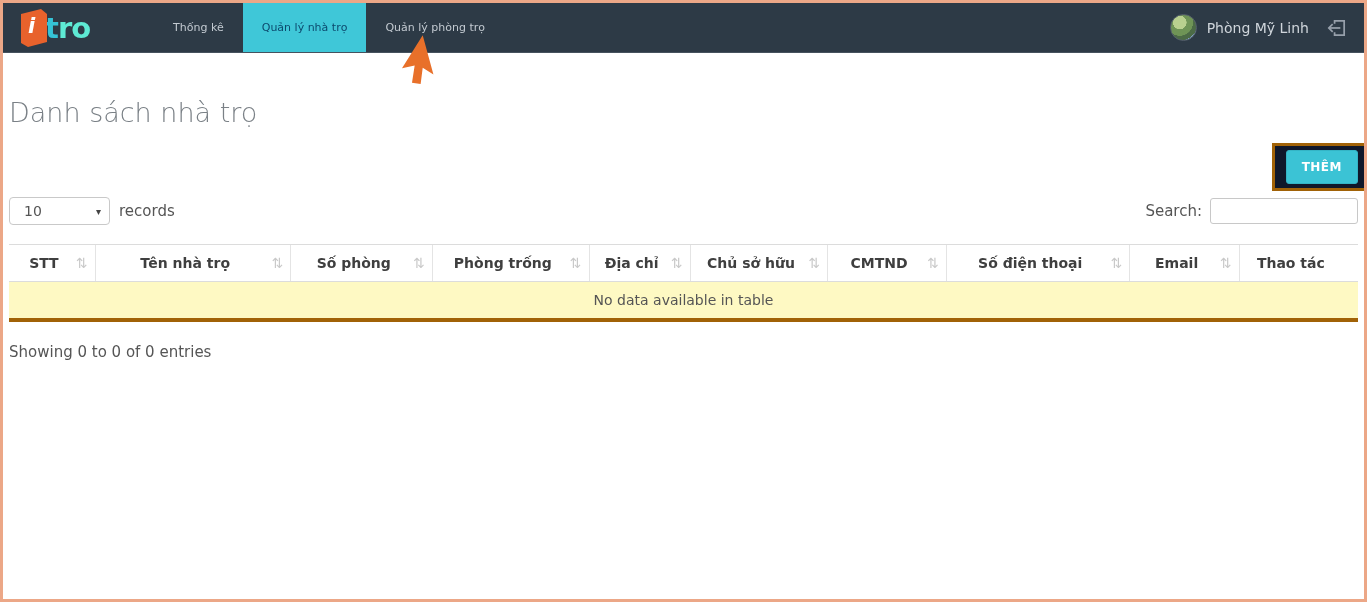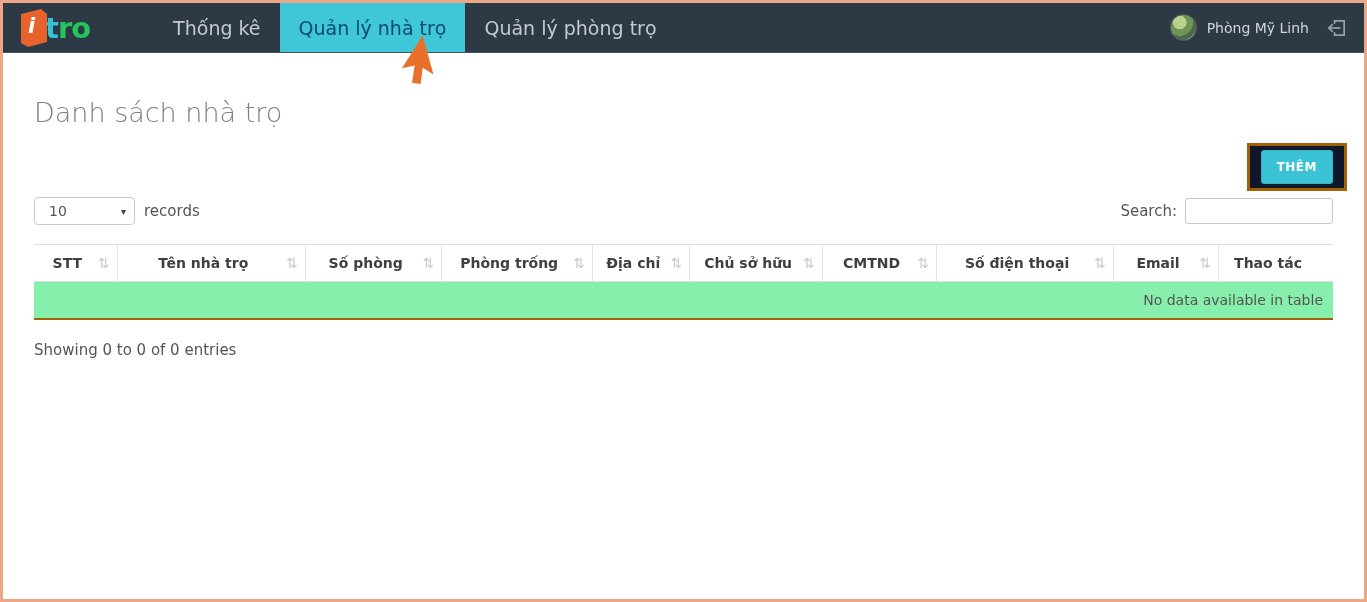--- a/index.html
+++ b/index.html
@@ -19,46 +19,46 @@
   .logo { display:flex; align-items:center; margin-left:16px; margin-right:64px; }
   .logo-door {
     position:relative; width:30px; height:38px; margin-right:-4px;
   }
   .logo-door svg { display:block; }
   .logo-i {
     position:absolute; left:9px; top:7px; color:#fff; font-size:21px;
     font-style:italic; font-weight:bold; line-height:1;
   }
   .logo-t  { color:#35c3d7; font-size:29px; font-weight:bold; letter-spacing:-1px; }
-  .logo-ro { color:#22c55e; font-size:29px; font-weight:bold; letter-spacing:-1px; }
+  .logo-ro { color:#5eead4; font-size:29px; font-weight:bold; letter-spacing:-1px; }
 
   .nav-items { display:flex; list-style:none; align-items:stretch; }
   .nav-items li {
     display:flex; align-items:center; padding:11px 19px; color:#c3cad1;
-    font-size:19px; cursor:pointer; white-space:nowrap;
+    font-size:11px; cursor:pointer; white-space:nowrap;
   }
   .nav-items li.active { background:#3fc7d8; color:#0c4a6e; }
 
   .nav-user { margin-left:auto; display:flex; align-items:center; margin-right:16px; gap:10px; }
   .avatar {
     width:27px; height:27px; border-radius:50%;
     background:radial-gradient(circle at 35% 30%, #b9d08f 0 28%, #6f9456 29% 55%, #4c6b46 56% 75%, #7fa0c0 76% 100%);
     border:1px solid #55606c;
   }
   .username { color:#cfd5db; font-size:14px; white-space:nowrap; }
   .logout { display:flex; align-items:center; margin-left:6px; cursor:pointer; }
 
   
   .cursor-arrow {
     position:absolute; left:416px; top:34px; z-index:9;
     transform:rotate(32deg); transform-origin:6px 2px;
   }
 
   
-  .content { padding:0 31px; }
+  .content { padding:0 6px; }
   .page-title { margin-top:44px; font-size:27px; font-weight:300; color:#7a8086; }
 
   .add-row { position:relative; height:47px; margin-top:15px; }
   .highlight-box {
     position:absolute; right:-14px; top:0;
     border:3px solid #a16207; padding:4px 11px; background:#0f172a;
   }
   .btn-add {
     background:#3bc3d5; color:#fff; border:1px solid #34b4c5; border-radius:3px;
     font-family:inherit; font-size:12px; font-weight:bold; letter-spacing:.5px;
@@ -90,22 +90,22 @@
     font-size:14px; font-weight:bold; color:#3f3f3f;
     padding:10px 24px 10px 8px; text-align:center; position:relative;
     cursor:pointer; white-space:nowrap; overflow:hidden;
   }
   thead th:first-child { border-left:none; }
   thead th .sort {
     position:absolute; right:7px; top:50%; transform:translateY(-50%);
     color:#c9c9c9; font-size:14px; font-weight:normal;
   }
   tbody td {
-    background:#86efac; text-align:right; font-size:14px; color:#555;
-    padding:10px; border-bottom:2px solid #a16207;
+    background:#fef9c3; text-align:center; font-size:14px; color:#555;
+    padding:10px; border-bottom:4px solid #a16207;
   }
   .info { margin-top:21px; font-size:15px; color:#555; }
 </style>
 </head>
 <body>
 
 <div class="frame">
 
   <nav class="navbar">
     <div class="logo">

